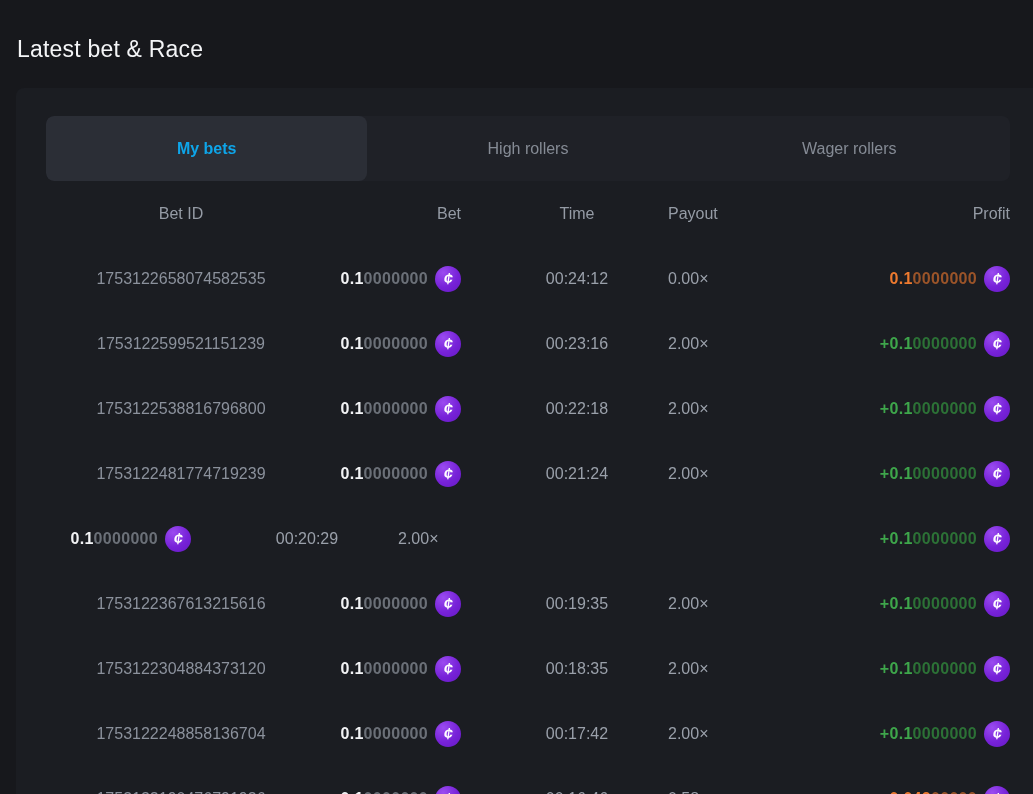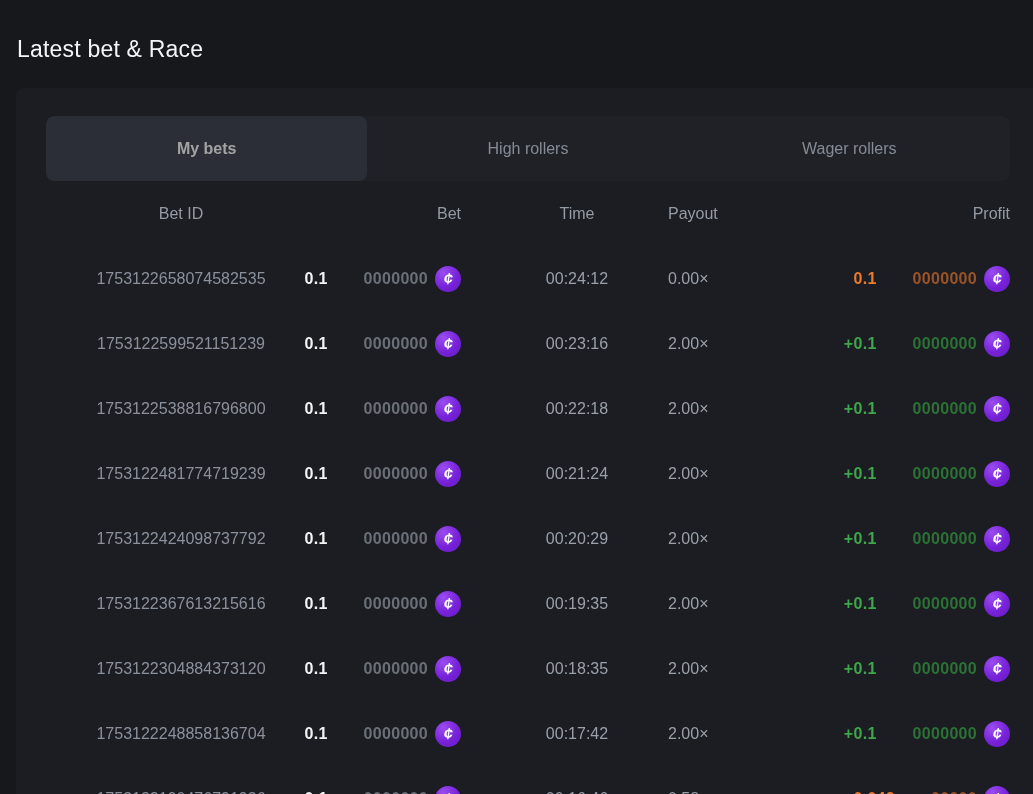--- a/index.html
+++ b/index.html
@@ -36,36 +36,36 @@
     display:flex;
     align-items:center;
     justify-content:center;
     font-size:16px;
     color:#858b95;
     cursor:pointer;
     border-radius:8px;
   }
   .tab.active {
     background:#2b2e36;
-    color:#a3a3a3;
+    color:#0ea5e9;
     font-weight:700;
   }
   .thead, .trow { display:flex; align-items:center; height:65px; }
   .thead { color:#959ba5; font-size:16px; }
   .c-id { width:270px; text-align:center; }
   .c-bet { width:145px; display:flex; justify-content:flex-end; align-items:center; gap:7px; }
   .h-bet { width:145px; text-align:right; }
   .c-time { width:182px; margin-left:25px; text-align:center; }
   .c-payout { width:92px; text-align:left; }
   .c-profit { flex:1; display:flex; justify-content:flex-end; align-items:center; gap:7px; }
   .h-profit { flex:1; text-align:right; }
   .bet-id { font-size:16px; color:#8b919c; }
   .num { font-size:16px; font-weight:700; letter-spacing:0.3px; }
   .num .main { color:#f2f3f5; }
-  .num .zeros { color:#6b7078;margin-left:36px; }
+  .num .zeros { color:#6b7078; }
   .time, .payout { font-size:16px; color:#9aa0aa; }
   .profit.loss .main { color:#ee7a2f; }
   .profit.loss .zeros { color:#9b5429; }
   .profit.win .main { color:#3ea64b; }
   .profit.win .zeros { color:#2c7136; }
   .coin {
     width:26px; height:26px;
     border-radius:50%;
     background:radial-gradient(circle at 32% 26%, #9b4cf0 0%, #7722d8 55%, #6619c4 100%);
     display:inline-flex;
@@ -167,21 +167,20 @@
     <div class="c-payout payout">2.00×</div>
     <div class="c-profit">
       <span class="num profit win"><span class="main">+0.1</span><span class="zeros">0000000</span></span>
       <span class="coin">
             <span>¢</span>
           </span>
     </div>
   </div>
 
   <div class="trow">
-    <div class="c-id bet-id">1753122424098737792</div>
     <div class="c-bet">
       <span class="num"><span class="main">0.1</span><span class="zeros">0000000</span></span>
       <span class="coin">
             <span>¢</span>
           </span>
     </div>
     <div class="c-time time">00:20:29</div>
     <div class="c-payout payout">2.00×</div>
     <div class="c-profit">
       <span class="num profit win"><span class="main">+0.1</span><span class="zeros">0000000</span></span>

